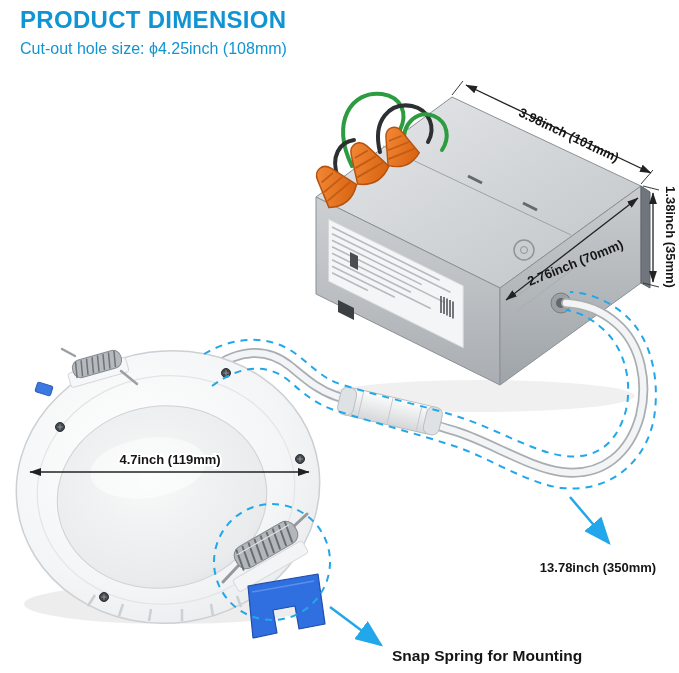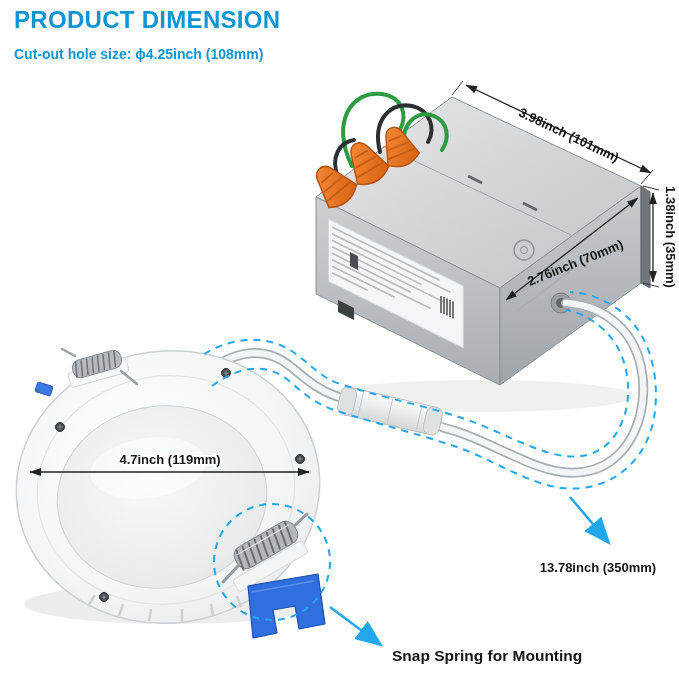--- a/index.html
+++ b/index.html
@@ -1,20 +1,20 @@
 <!DOCTYPE html>
 <html><head>
 <meta charset="utf-8">
 <style>
   html,body{margin:0;padding:0;background:#fff;}
   .canvas{position:relative;width:679px;height:673px;background:#ffffff;overflow:hidden;
           font-family:"Liberation Sans",sans-serif;}
-  .hdr{position:absolute;left:14px;top:6px;z-index:5;}
+  .hdr{position:absolute;left:20px;top:6px;z-index:5;}
   .title{font-size:24px;font-weight:bold;letter-spacing:.3px;color:#1095d2;}
-  .subtitle{font-size:14px;font-weight:700;color:#1095d2;margin-top:12px;}
+  .subtitle{font-size:16px;font-weight:400;color:#1095d2;margin-top:6px;}
   svg{position:absolute;left:0;top:0;}
   svg text{font-family:"Liberation Sans",sans-serif;fill:#151515;}
   .dim-text{font-size:13px;font-weight:bold;}
   .note-text{font-size:15.5px;font-weight:bold;}
   .halo{paint-order:stroke;stroke:#ffffff;stroke-width:4px;}
 </style>
 </head>
 <body>
 
 <div class="canvas">

